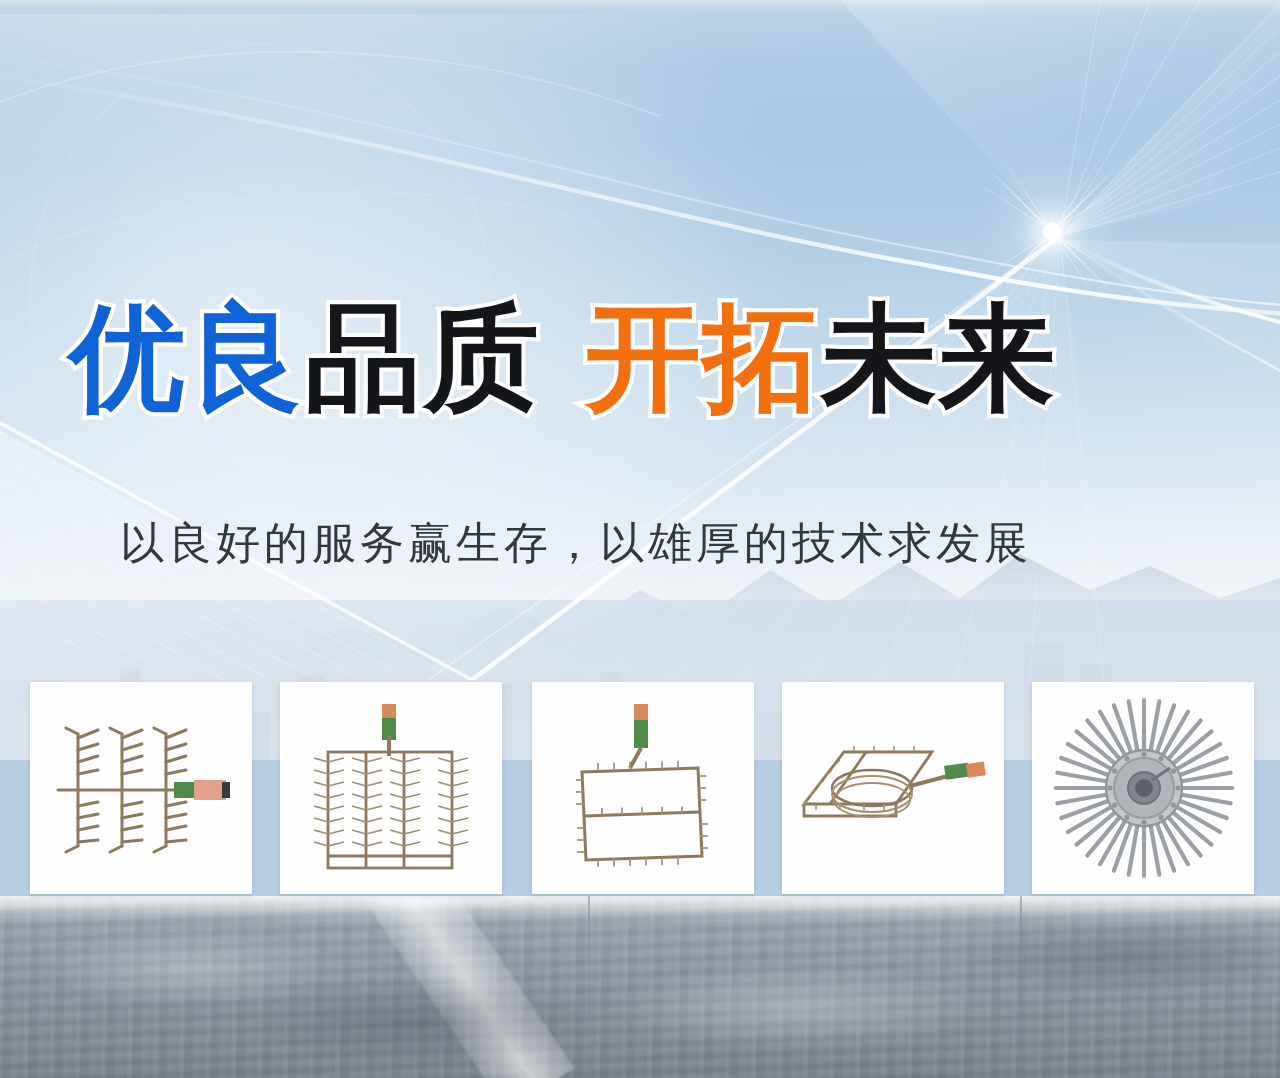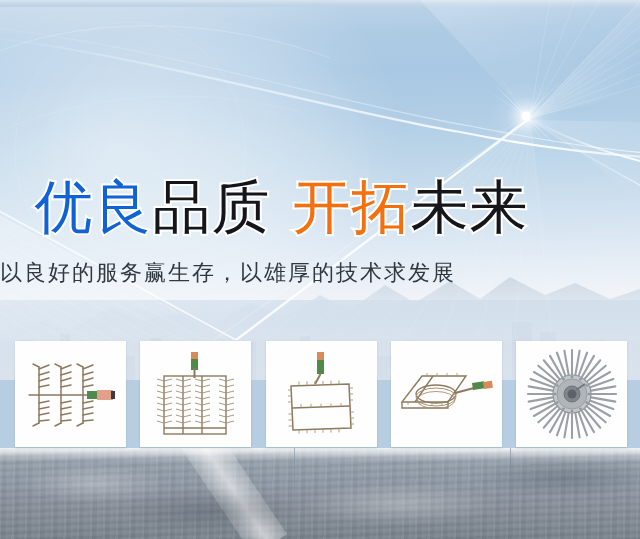--- a/index.html
+++ b/index.html
@@ -92,43 +92,43 @@
   }
 
   
   .ribbons{position:absolute;left:0;top:0;width:640px;height:340px;}
 
   
   .flare{position:absolute;left:468px;top:58px;width:120px;height:120px;}
 
   
   .headline{
-    position:absolute;left:0;top:176px;width:563px;
+    position:absolute;left:0;top:148px;width:563px;
     text-align:center;
     font-size:58px;line-height:62px;
-    font-weight:normal;
+    font-weight:bold;
     letter-spacing:1px;
     white-space:nowrap;
     font-family:"DejaVu Sans","Liberation Sans",sans-serif;
   }
   .headline span{
     display:inline-block;
     -webkit-text-stroke:4px #ffffff;
     paint-order:stroke fill;
     text-shadow:0 1px 1px rgba(255,255,255,.9);
   }
   .hl-blue{color:#1063d6;}
   .hl-black{color:#15161a;}
   .hl-orange{color:#f4700f;}
   .hl-gap{display:inline-block;width:22px;}
 
   
   .subtitle{
     position:absolute;left:0;top:258px;width:576px;
-    text-align:left;
+    text-align:center;
     font-size:22px;line-height:30px;
     color:#32383f;
     letter-spacing:2px;
     white-space:nowrap;
     font-family:"DejaVu Sans","Liberation Sans",sans-serif;
   }
 
   
   .cards{
     position:absolute;left:15px;top:341px;

